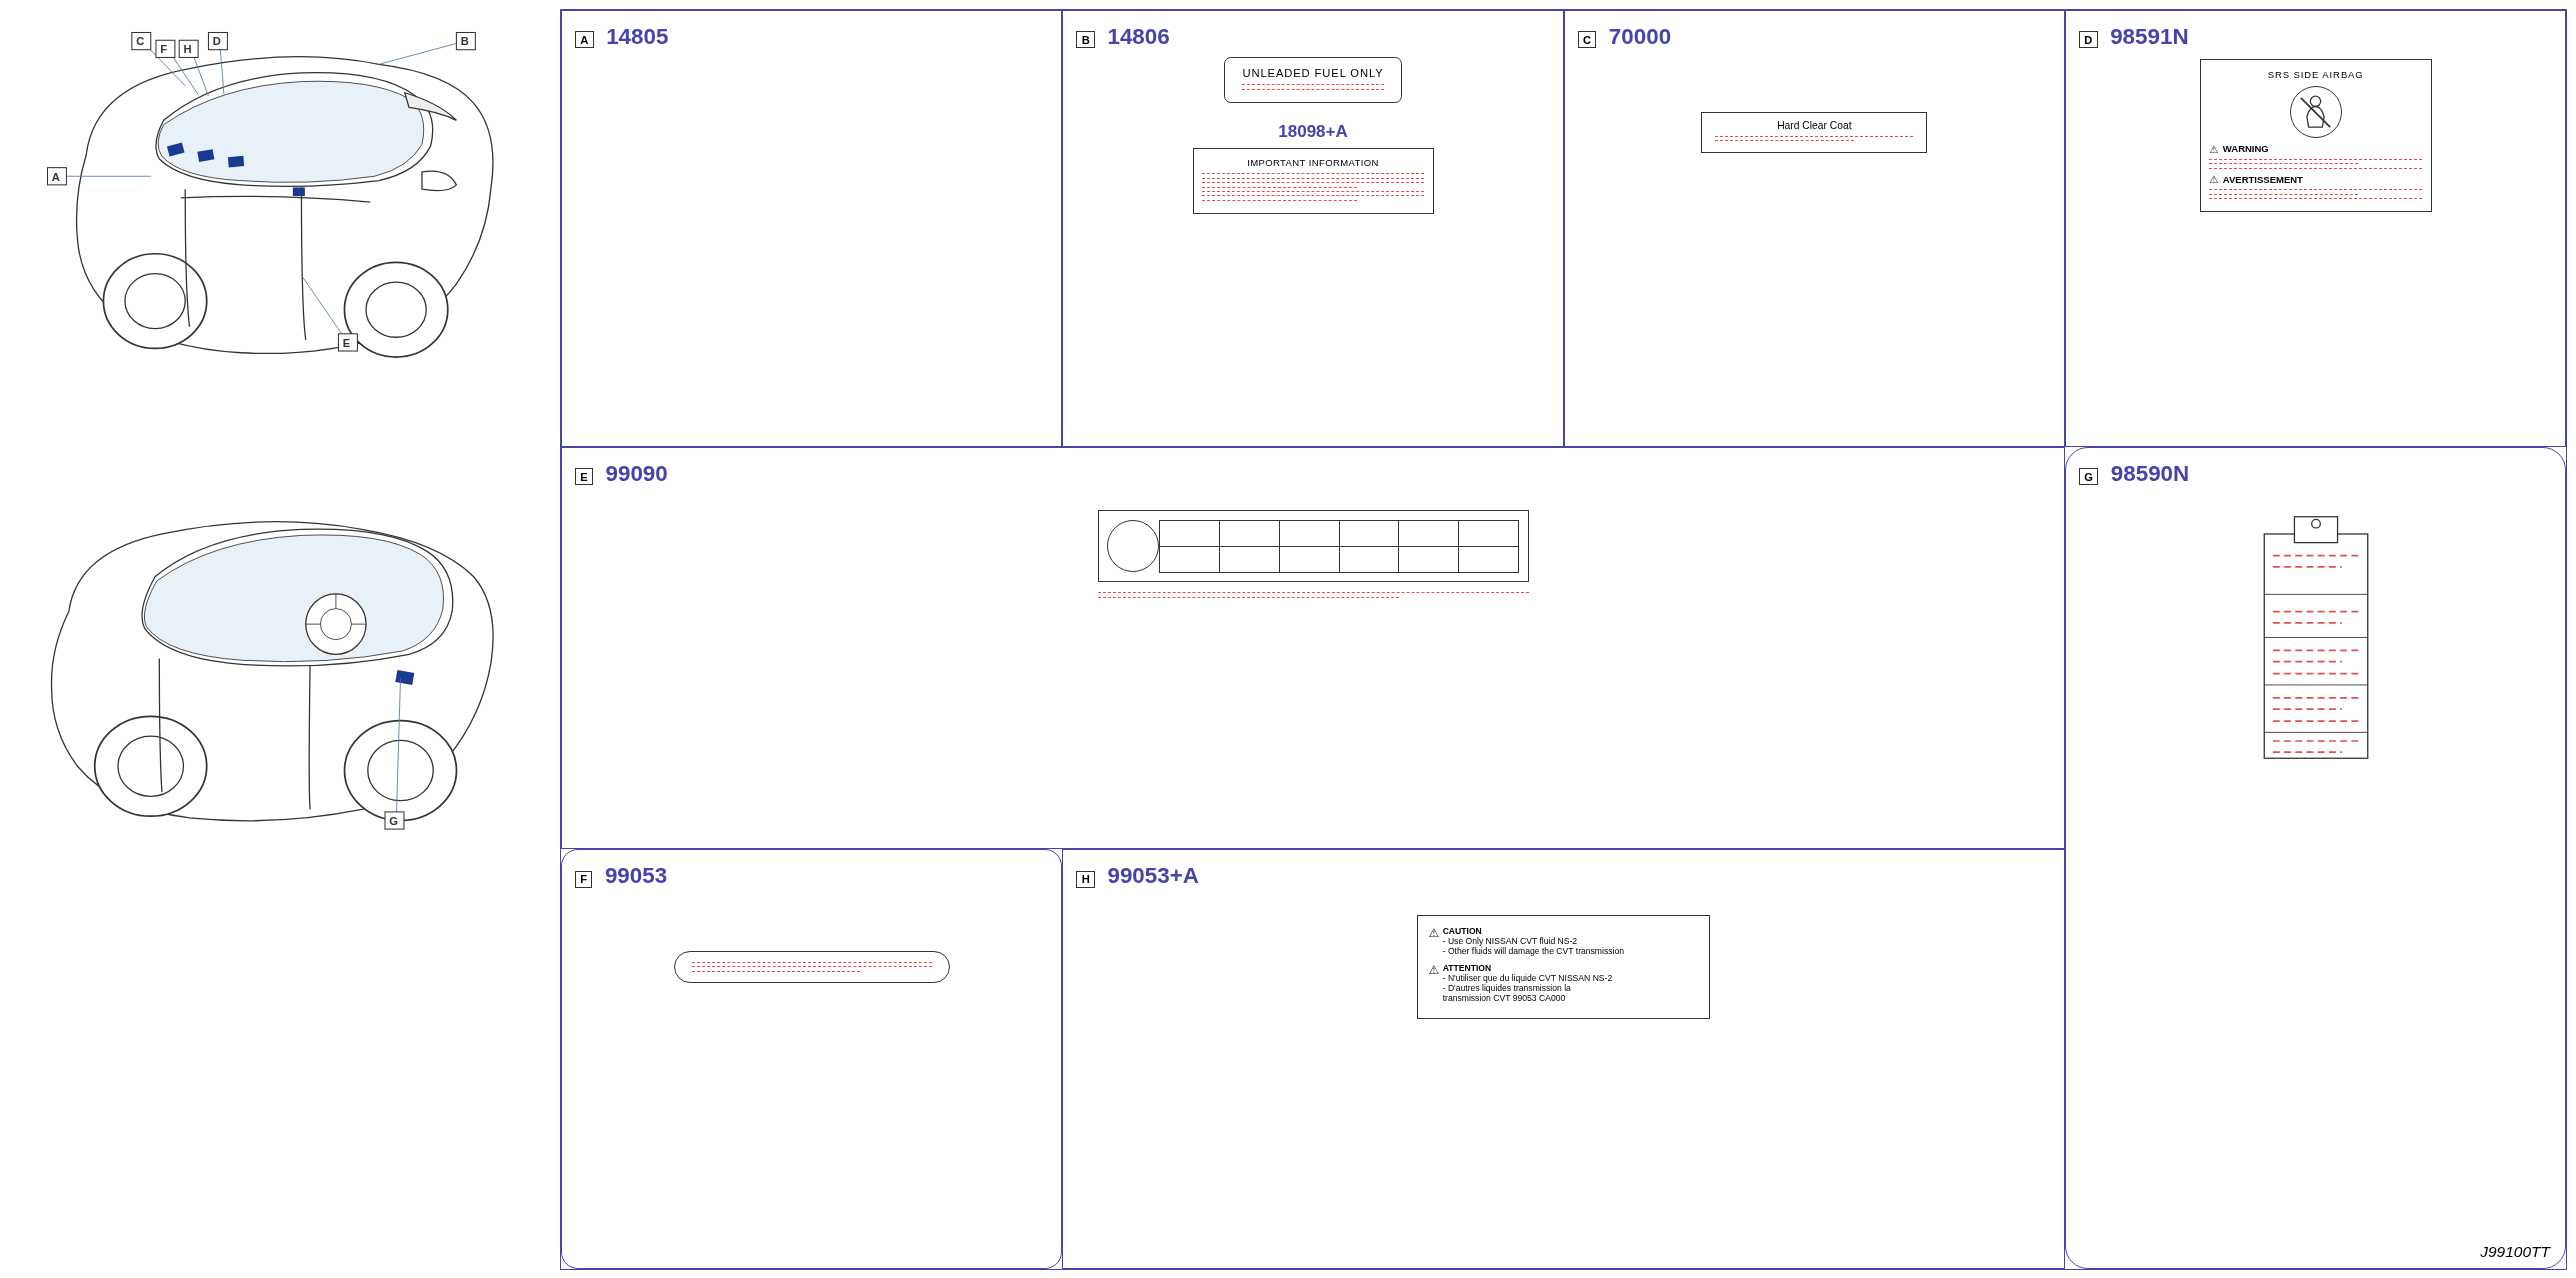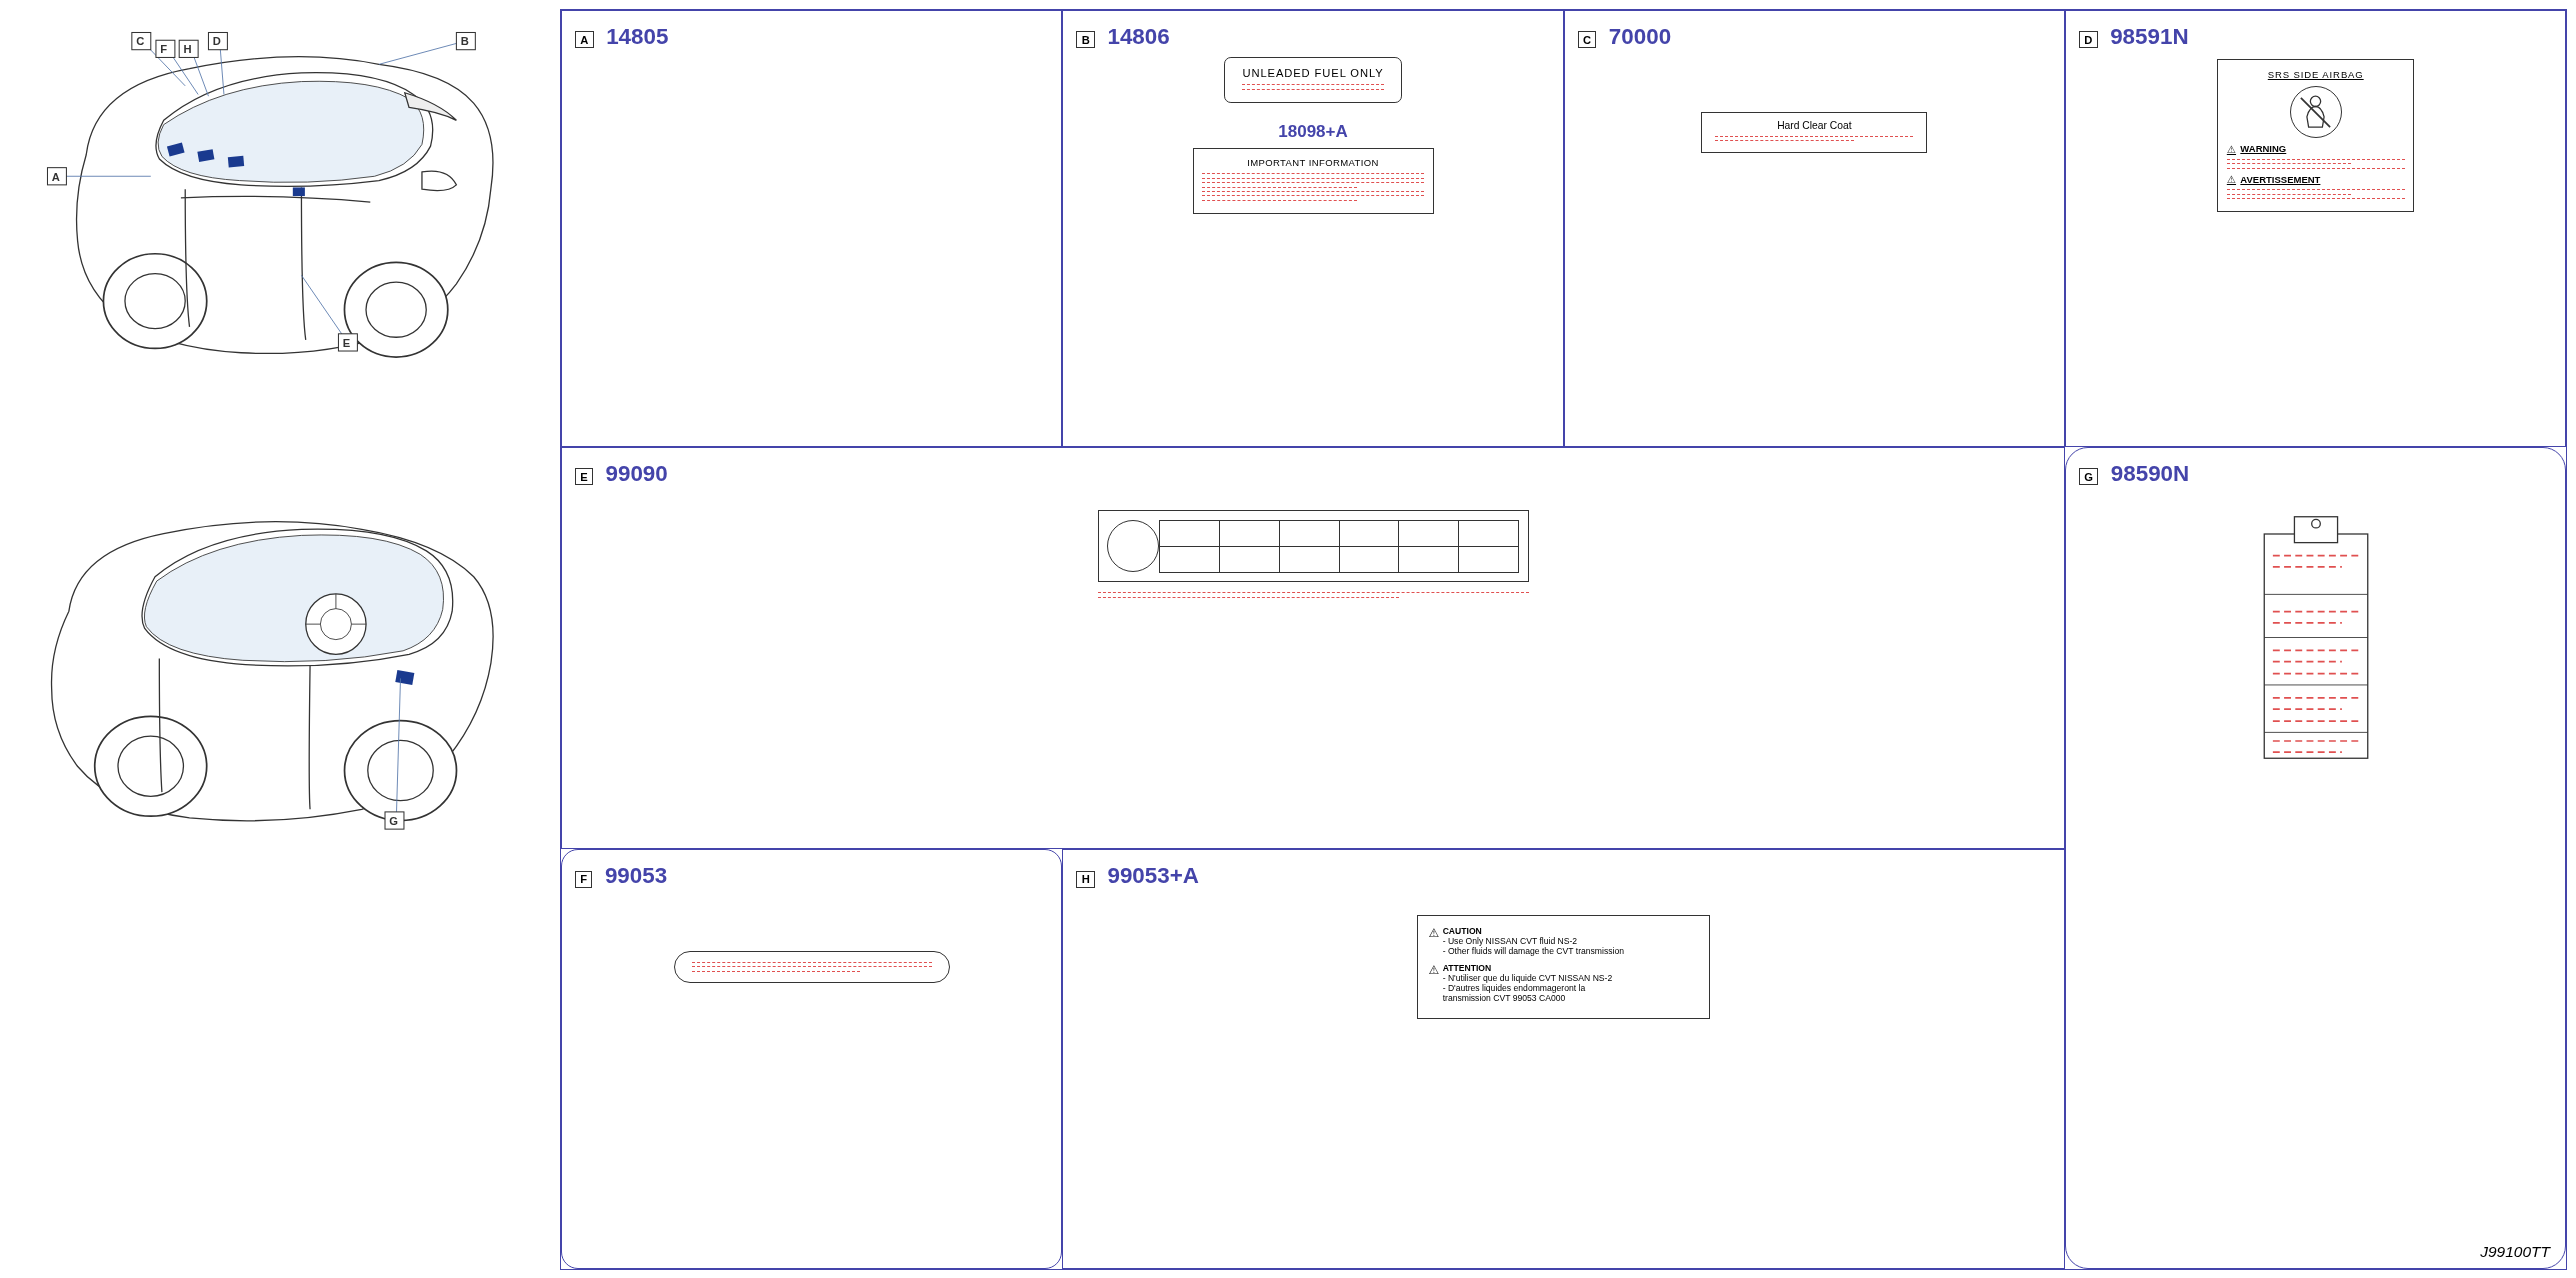--- a/index.html
+++ b/index.html
@@ -141,22 +141,21 @@
       text-align: center;
       font-size: 10.3px;
       margin-bottom: 6.9px;
       width: 226px;
     }
 
     
     .label-d-box {
       border: 1.3px solid #333;
       padding: 8.6px;
-      width: 197px;
-      text-decoration: underline;
+      width: 232px;
     }
 
     .srs-header {
       text-align: center;
       font-size: 9.5px;
       letter-spacing: 0.9px;
       margin-bottom: 6.9px;
     }
 
     .warning-row {
@@ -566,21 +565,21 @@
               <strong>CAUTION</strong>
               <div style="font-size:8.6px;">- Use  Only  NISSAN  CVT  fluid  NS-2</div>
               <div style="font-size:8.6px;">- Other fluids will damage the CVT transmission</div>
             </div>
           </div>
           <div class="caution-row" style="margin-top:6.9px;">
             <span style="font-size:12px;">⚠</span>
             <div>
               <strong>ATTENTION</strong>
               <div style="font-size:8.6px;">- N'utiliser que du liquide CVT NISSAN  NS-2</div>
-              <div style="font-size:8.6px;">- D'autres liquides endommageront la</div>
+              <div style="font-size:8.6px;">- D'autres liquides transmission la</div>
               <div style="font-size:8.6px;">transmission  CVT         99053   CA000</div>
             </div>
           </div>
         </div>
       </div>
     </div>
 
   </div>
 </div>
 

